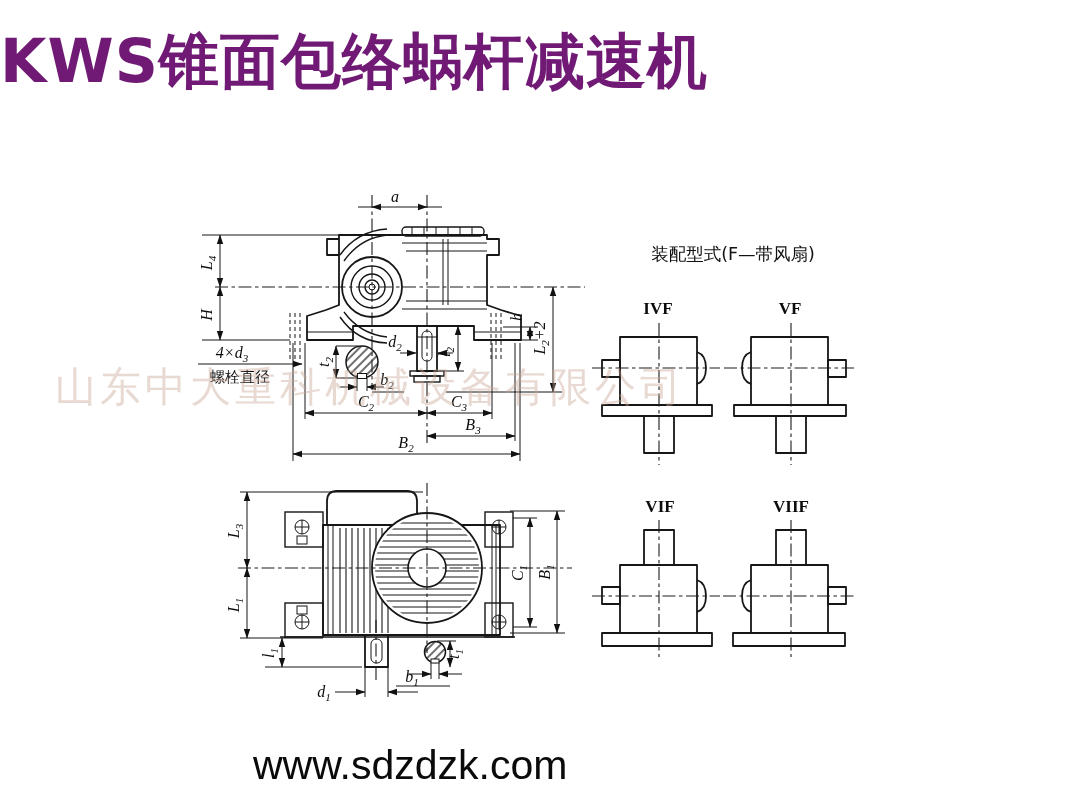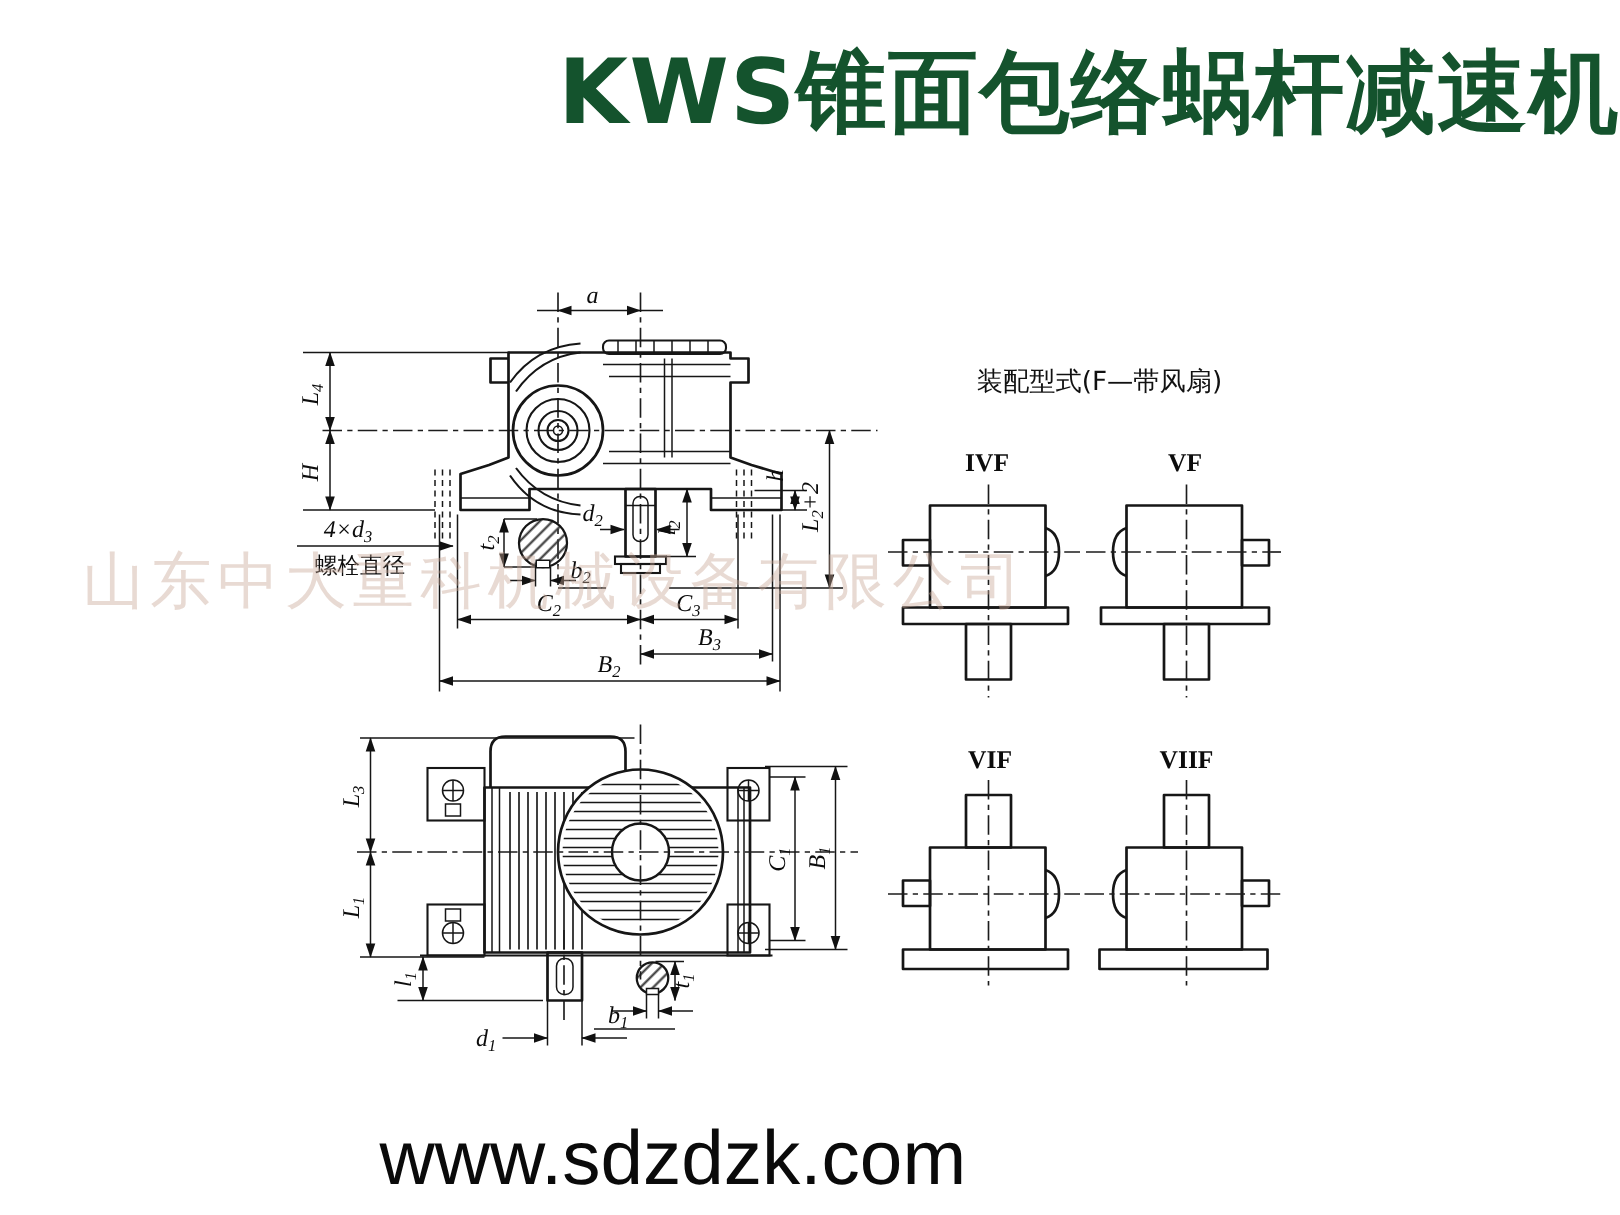--- a/index.html
+++ b/index.html
@@ -1,21 +1,21 @@
 <!DOCTYPE html>
 <html><head>
 <meta charset="utf-8">
 <style>
   html,body{margin:0;padding:0;background:#888;}
   .slide{position:relative;width:1080px;height:810px;background:#ffffff;overflow:hidden;
          font-family:"Liberation Sans","DejaVu Sans",sans-serif;margin:0 auto;}
-  .title{position:absolute;left:0;right:0;top:22px;text-align:right;
-         font-size:60px;font-weight:800;letter-spacing:1px;color:#14532d;
+  .title{position:absolute;left:0;right:0;top:22px;text-align:left;
+         font-size:60px;font-weight:800;letter-spacing:1px;color:#701a75;
          font-family:"DejaVu Sans","Liberation Sans",sans-serif;white-space:nowrap;}
-  .url{position:absolute;left:253px;top:742px;font-size:51px;color:#0a0a0a;
+  .url{position:absolute;left:253px;top:742px;font-size:41px;color:#0a0a0a;
        font-family:"Liberation Sans","DejaVu Sans",sans-serif;}
   .watermark{position:absolute;left:55px;top:360px;width:1000px;white-space:nowrap;
        font-size:41px;letter-spacing:4px;color:rgba(201,166,150,0.42);
        font-family:"DejaVu Sans",sans-serif;pointer-events:none;z-index:6;}
   svg{position:absolute;}
   .s18{stroke:#161616;stroke-width:1.8;fill:none;stroke-linejoin:round;}
   .s15{stroke:#161616;stroke-width:1.4;fill:none;}
   .s10{stroke:#161616;stroke-width:1;fill:none;}
   .dim{stroke:#161616;stroke-width:1;fill:none;}
   .cl{stroke:#1c1c1c;stroke-width:1.1;fill:none;stroke-dasharray:13 3.5 3.5 3.5;}

